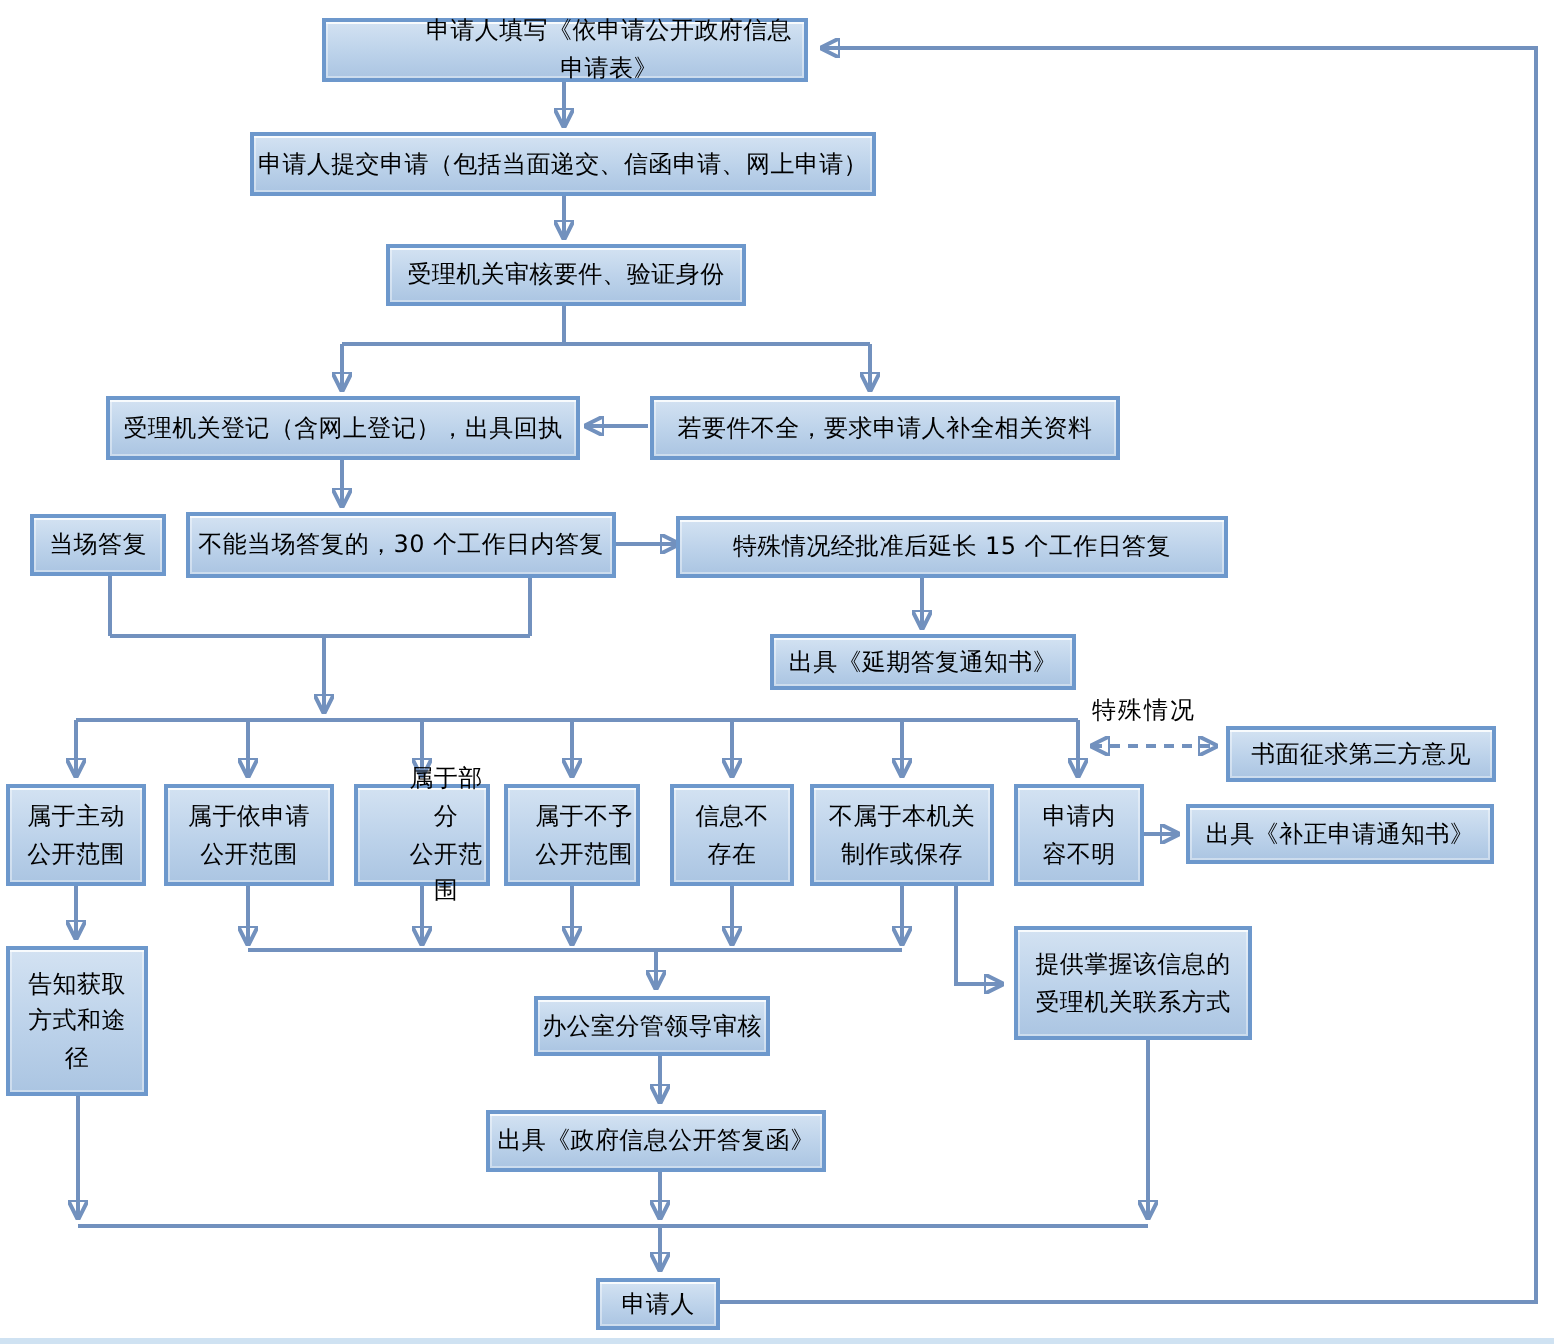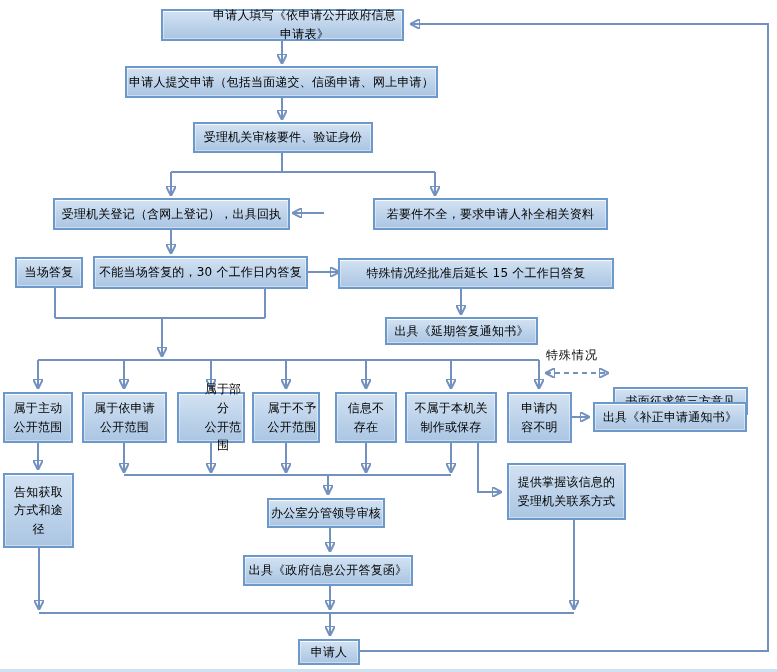--- a/index.html
+++ b/index.html
@@ -108,40 +108,40 @@
     <line x1="330" y1="613" x2="330" y2="635" marker-end="url(#ah)"></line>
 
     <path d="M360 651 H768 V24 H411" marker-end="url(#ah)"></path>
   </svg>
 
   <div id="nodes">
       <div class="box" style="left: 161px; top: 9px; width: 243px; height: 32px; padding-left: 44px;">申请人填写《依申请公开政府信息申请表》</div>
       <div class="box" style="left: 125px; top: 66px; width: 313px; height: 32px;">申请人提交申请（包括当面递交、信函申请、网上申请）</div>
       <div class="box" style="left: 193px; top: 122px; width: 180px; height: 31px;">受理机关审核要件、验证身份</div>
       <div class="box" style="left: 53px; top: 198px; width: 237px; height: 32px;">受理机关登记（含网上登记），出具回执</div>
-      <div class="box" style="left: 325px; top: 198px; width: 235px; height: 32px; margin-left: 48px;">若要件不全，要求申请人补全相关资料</div>
+      <div class="box" style="left: 325px; top: 198px; width: 235px; height: 32px;">若要件不全，要求申请人补全相关资料</div>
       <div class="box" style="left: 15px; top: 257px; width: 68px; height: 31px;">当场答复</div>
       <div class="box" style="left: 93px; top: 256px; width: 215px; height: 33px;">不能当场答复的，30 个工作日内答复</div>
       <div class="box" style="left: 338px; top: 258px; width: 276px; height: 31px;">特殊情况经批准后延长 15 个工作日答复</div>
       <div class="box" style="left: 385px; top: 317px; width: 153px; height: 28px; text-align: center;">出具《延期答复通知书》</div>
       <div class="box" style="left: 3px; top: 392px; width: 70px; height: 51px;">属于主动
 公开范围</div>
       <div class="box" style="left: 82px; top: 392px; width: 85px; height: 51px;">属于依申请
 公开范围</div>
       <div class="box" style="left: 177px; top: 392px; width: 68px; height: 51px; padding-left: 24px;">属于部分
 公开范围</div>
       <div class="box" style="left: 252px; top: 392px; width: 68px; height: 51px; padding-left: 12px;">属于不予
 公开范围</div>
       <div class="box" style="left: 335px; top: 392px; width: 62px; height: 51px;">信息不
 存在</div>
       <div class="box" style="left: 405px; top: 392px; width: 92px; height: 51px;">不属于本机关
 制作或保存</div>
       <div class="box" style="left: 507px; top: 392px; width: 65px; height: 51px;">申请内
 容不明</div>
-      <div class="box" style="left: 613px; top: 363px; width: 135px; height: 28px; margin-top: 24px;">书面征求第三方意见</div>
+      <div class="box" style="left: 613px; top: 363px; width: 135px; height: 28px;">书面征求第三方意见</div>
       <div class="box" style="left: 593px; top: 402px; width: 154px; height: 30px;">出具《补正申请通知书》</div>
       <div class="box" style="left: 3px; top: 473px; width: 71px; height: 75px;">告知获取
 方式和途
 径</div>
       <div class="box" style="left: 507px; top: 463px; width: 119px; height: 57px;">提供掌握该信息的
 受理机关联系方式</div>
       <div class="box" style="left: 267px; top: 498px; width: 118px; height: 30px;">办公室分管领导审核</div>
       <div class="box" style="left: 243px; top: 555px; width: 170px; height: 31px;">出具《政府信息公开答复函》</div>
       <div class="box" style="left: 298px; top: 639px; width: 62px; height: 26px;">申请人</div>
     </div>

